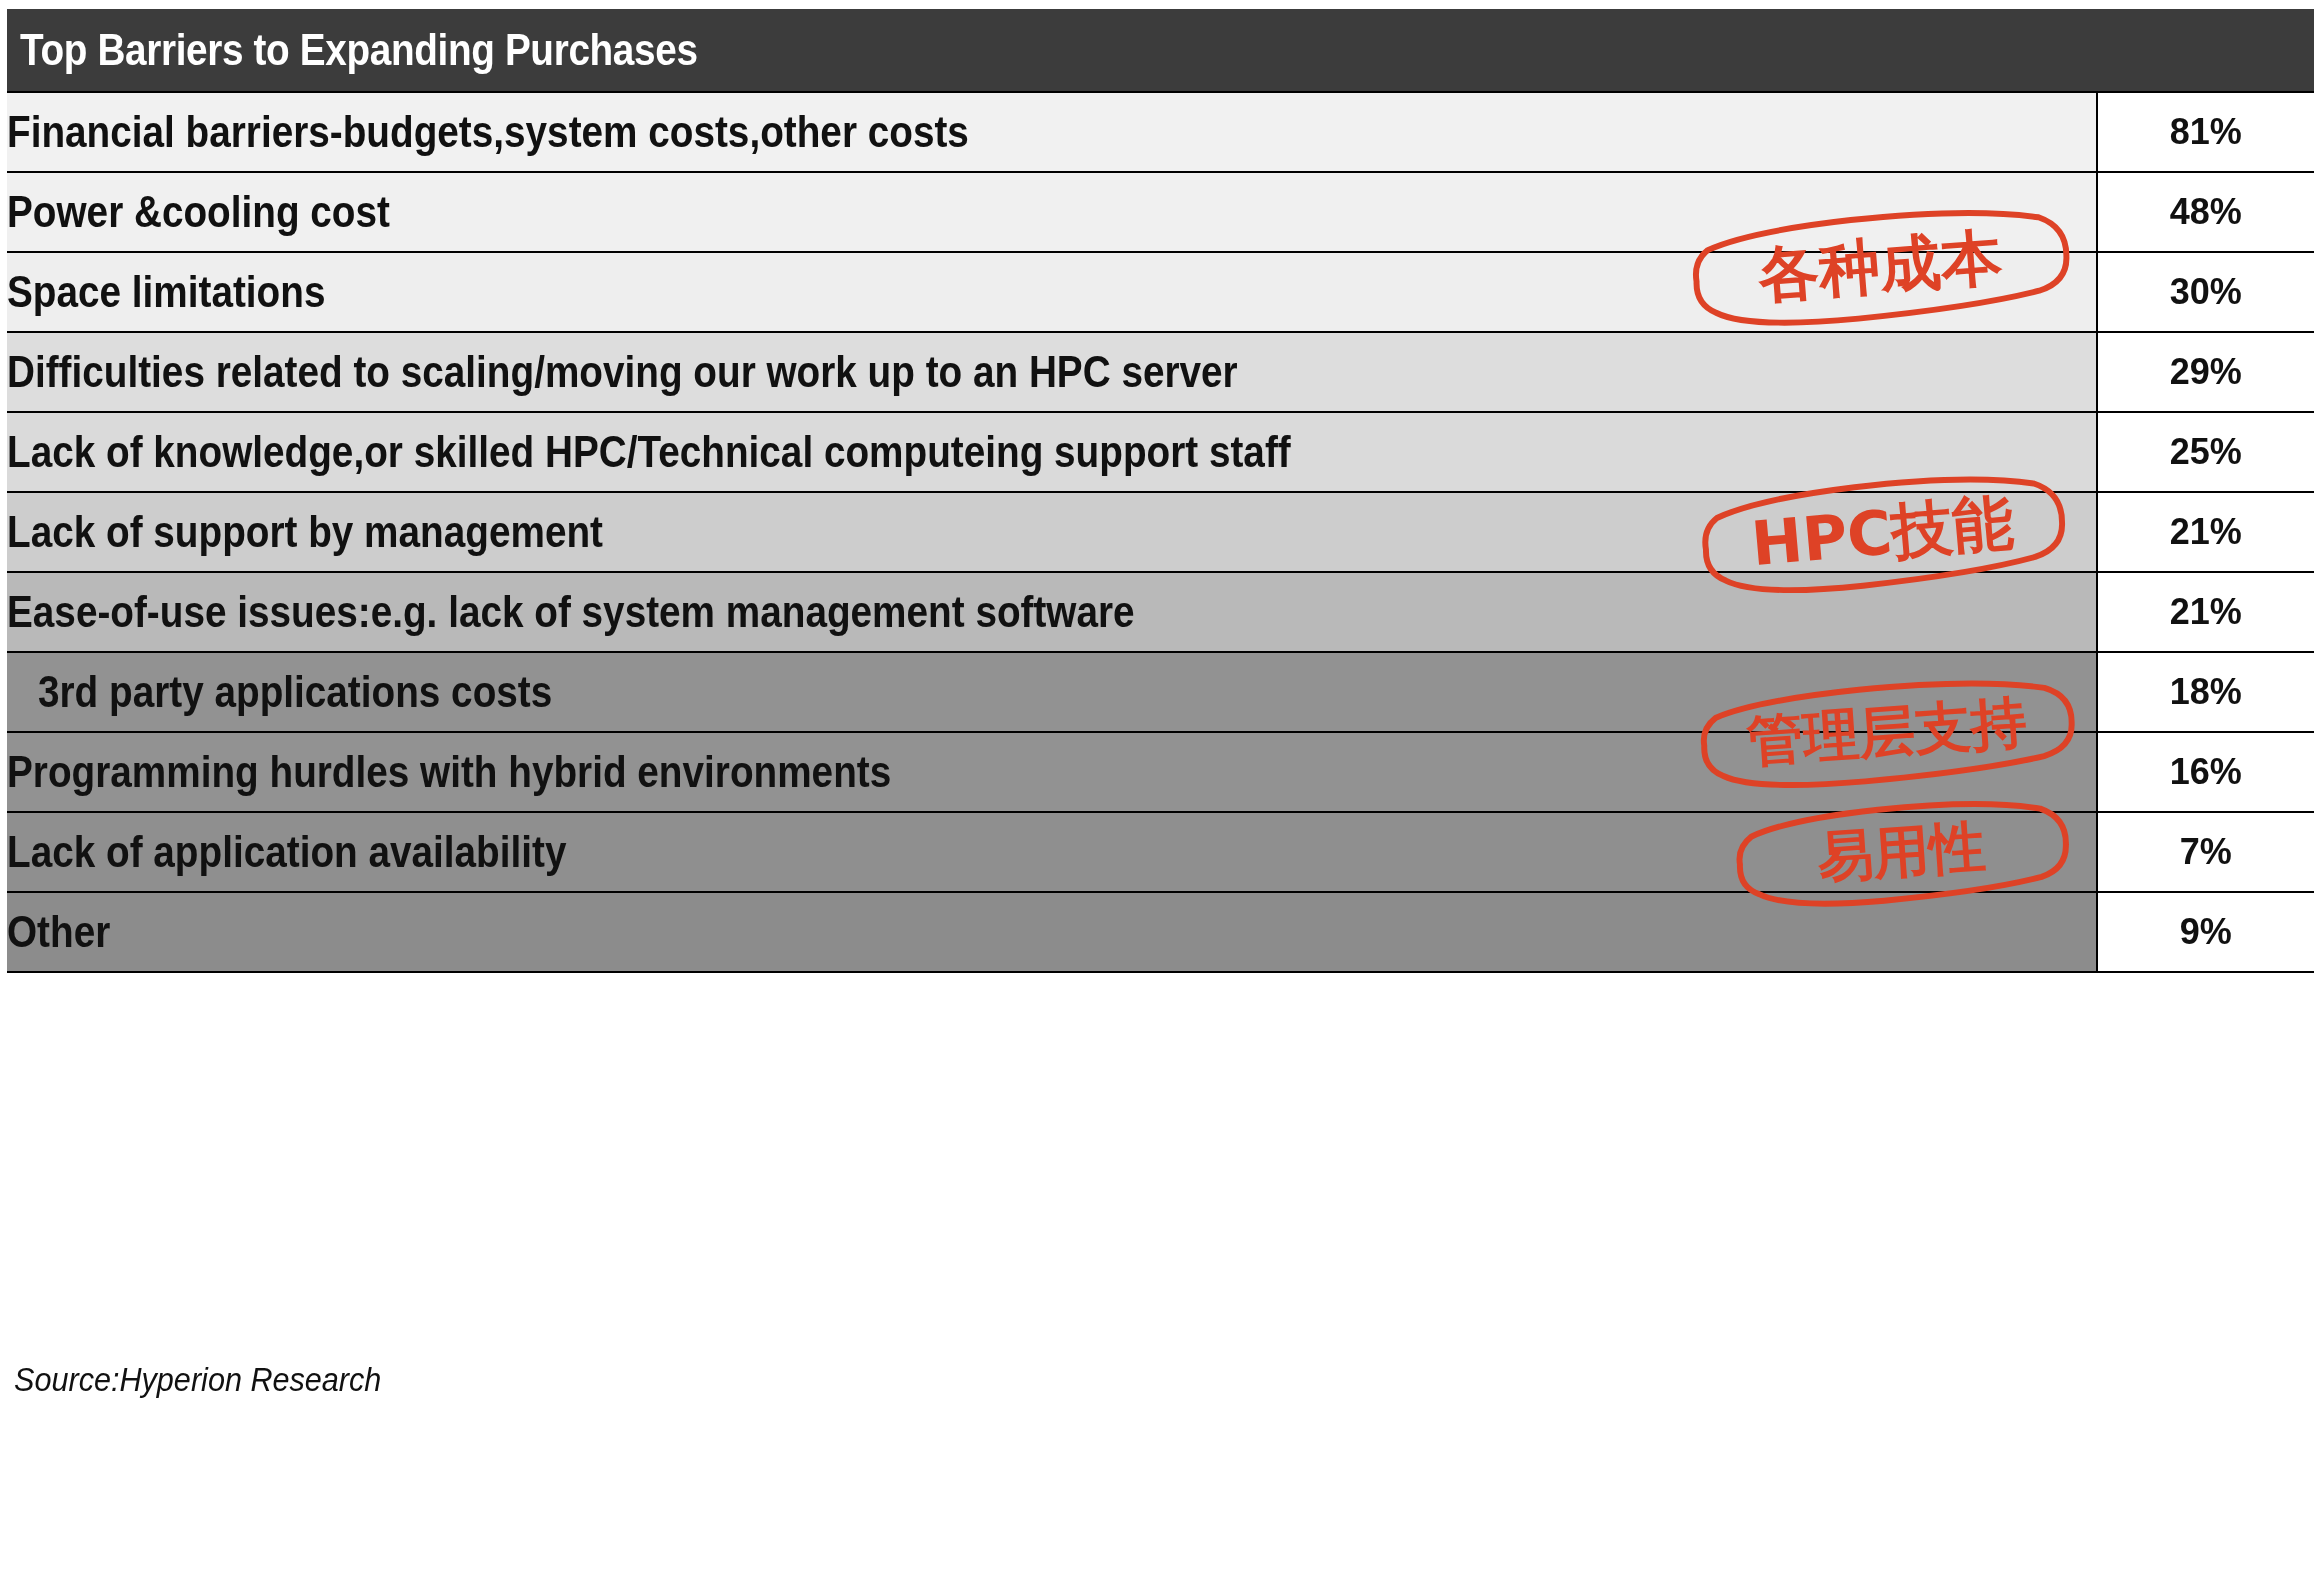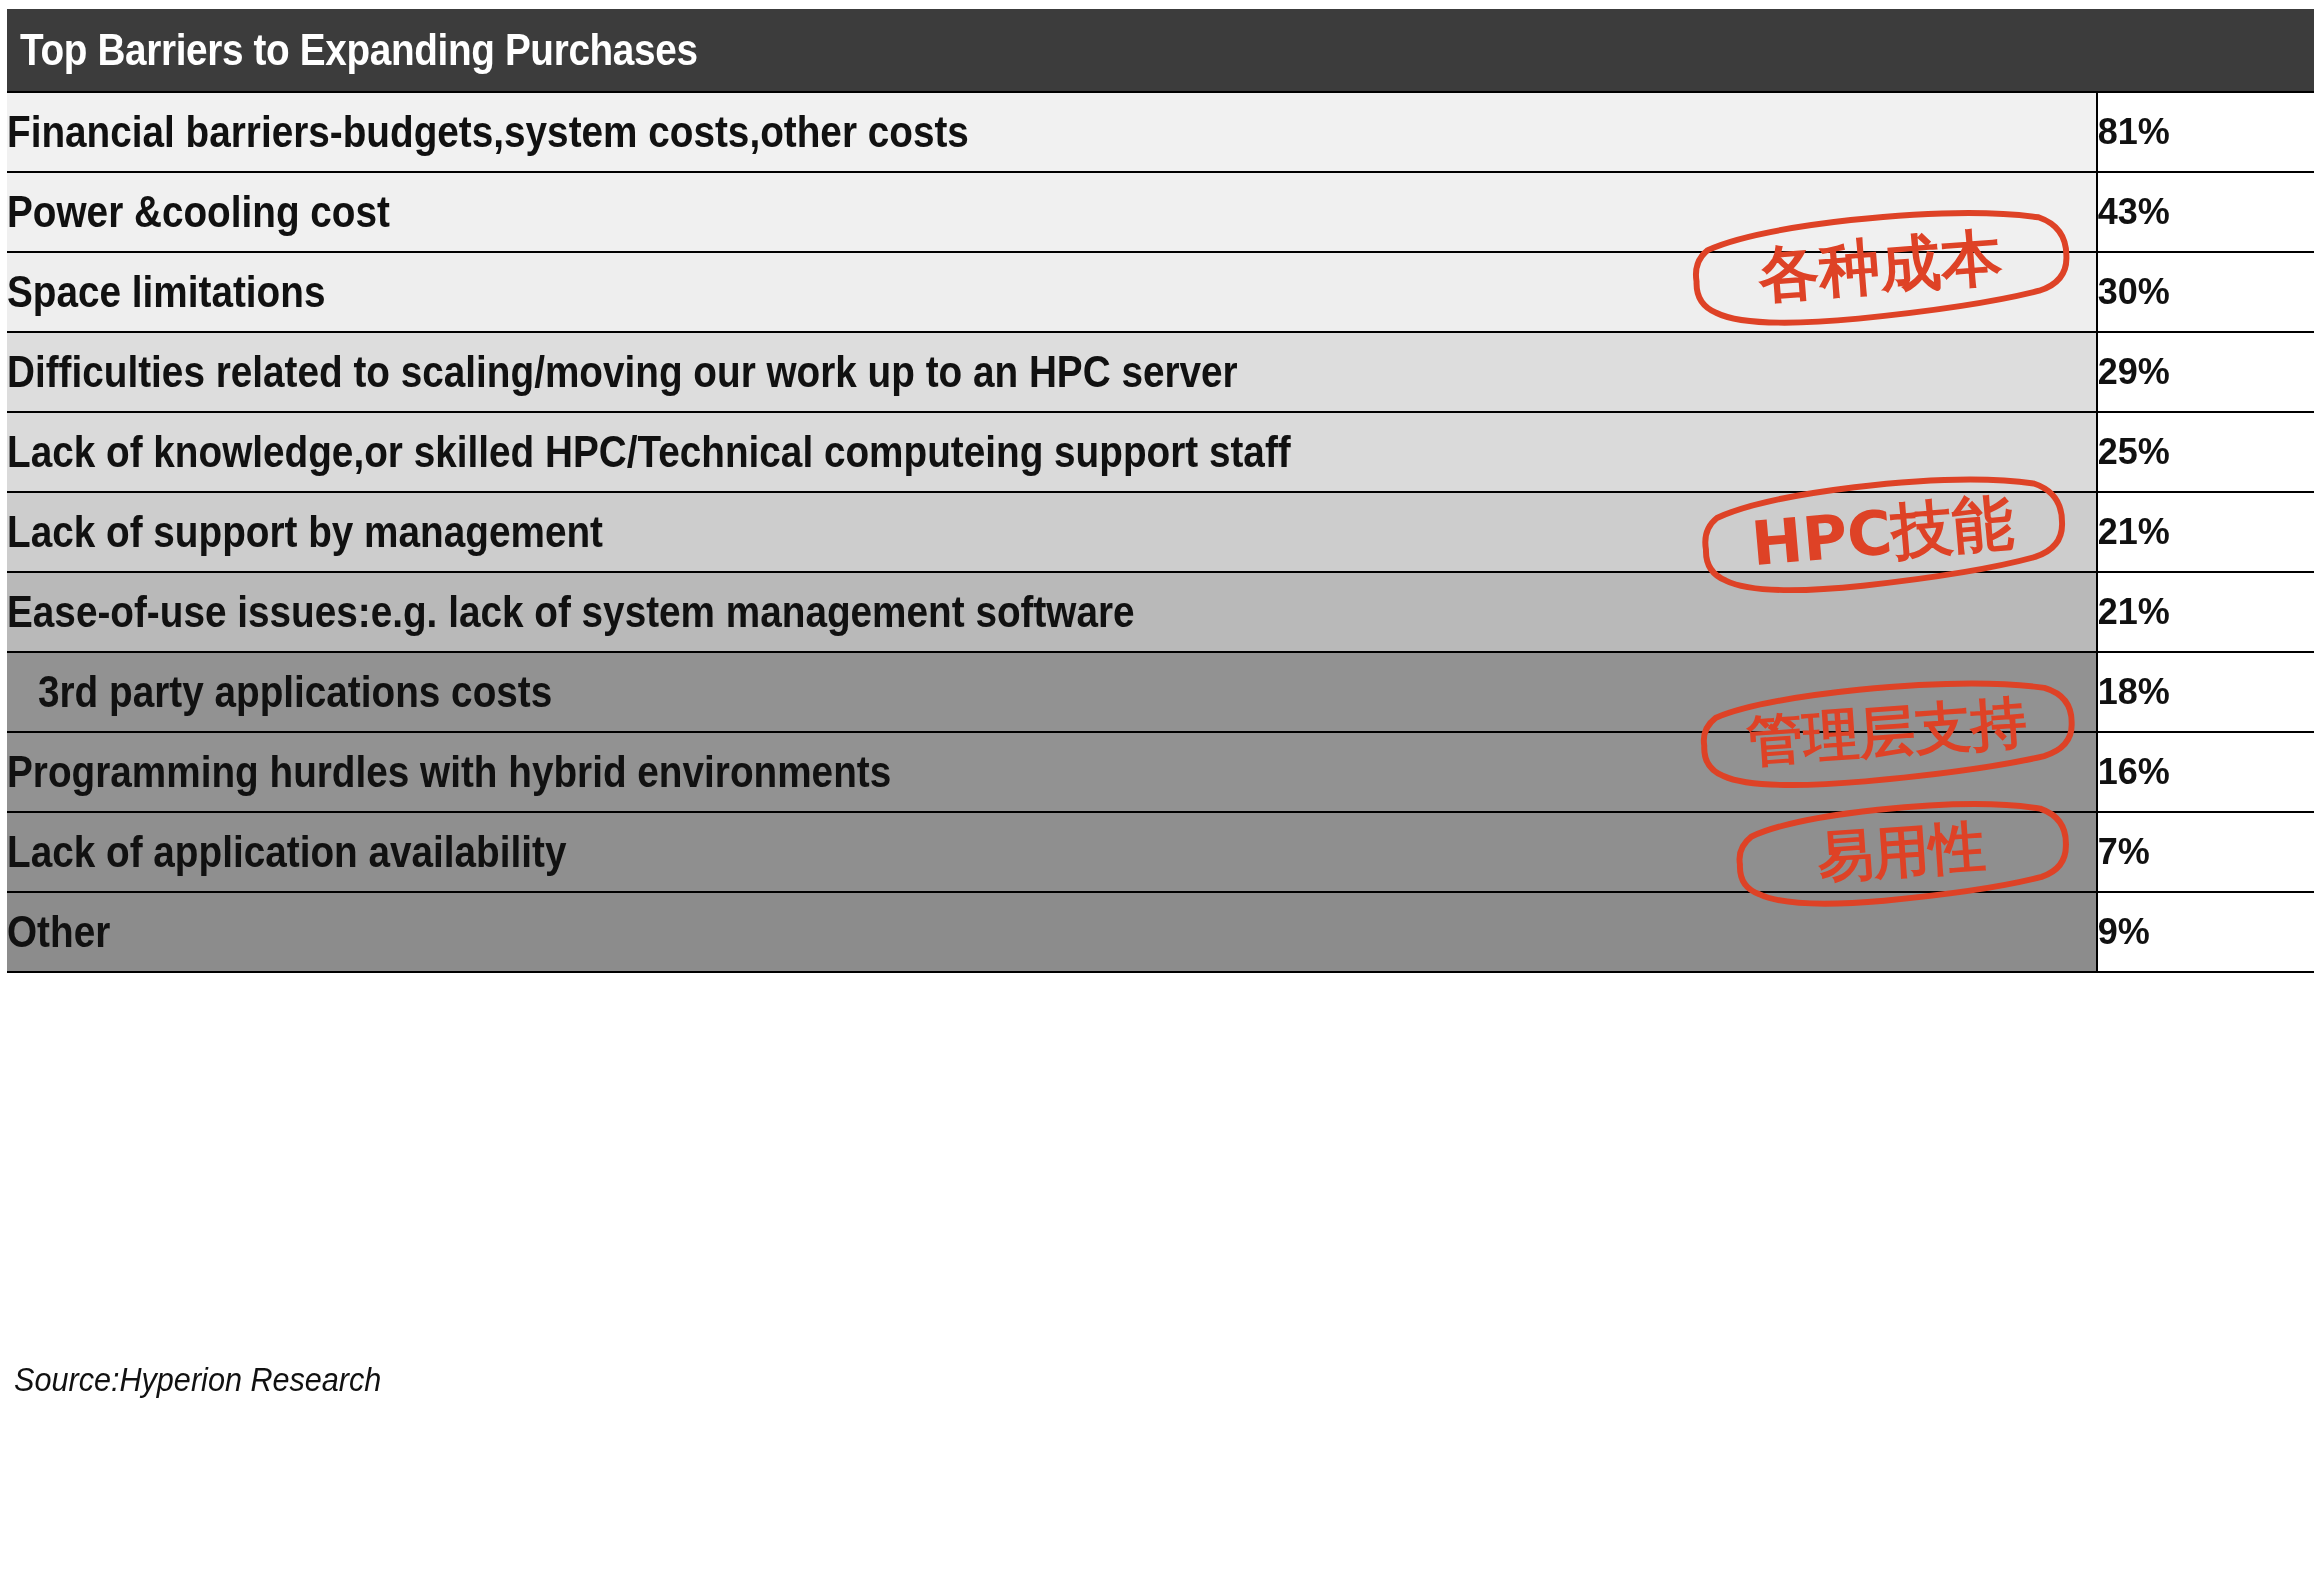--- a/index.html
+++ b/index.html
@@ -82,20 +82,21 @@
   }
   .cell-label span.lbl {
     display: inline-block;
     transform: scaleX(0.88);
     transform-origin: left center;
   }
 
   .cell-pct {
     background: #ffffff;
     border-left: 2.6px solid #000000;
+    text-align: center;
     font-size: 36px;
     font-weight: bold;
     color: #111111;
     height: 80px;
     box-sizing: border-box;
   }
 
   
   .sh0 td.cell-label { background: #f1f1f1; }
   .sh1 td.cell-label { background: #f0f0f0; }
@@ -181,21 +182,21 @@
           </td>
         </tr>
       </thead>
       <tbody id="tbody">
           <tr class="sh0">
             <td class="cell-label"><span class="lbl">Financial barriers-budgets,system costs,other costs</span></td>
             <td class="cell-pct">81%</td>
           </tr>
           <tr class="sh1">
             <td class="cell-label"><span class="lbl">Power &amp;cooling cost</span></td>
-            <td class="cell-pct">43%</td>
+            <td class="cell-pct">48%</td>
           </tr>
           <tr class="sh2">
             <td class="cell-label"><span class="lbl">Space limitations</span></td>
             <td class="cell-pct">30%</td>
           </tr>
           <tr class="sh3">
             <td class="cell-label"><span class="lbl">Difficulties related to scaling/moving our work up to an HPC server</span></td>
             <td class="cell-pct">29%</td>
           </tr>
           <tr class="sh4">

